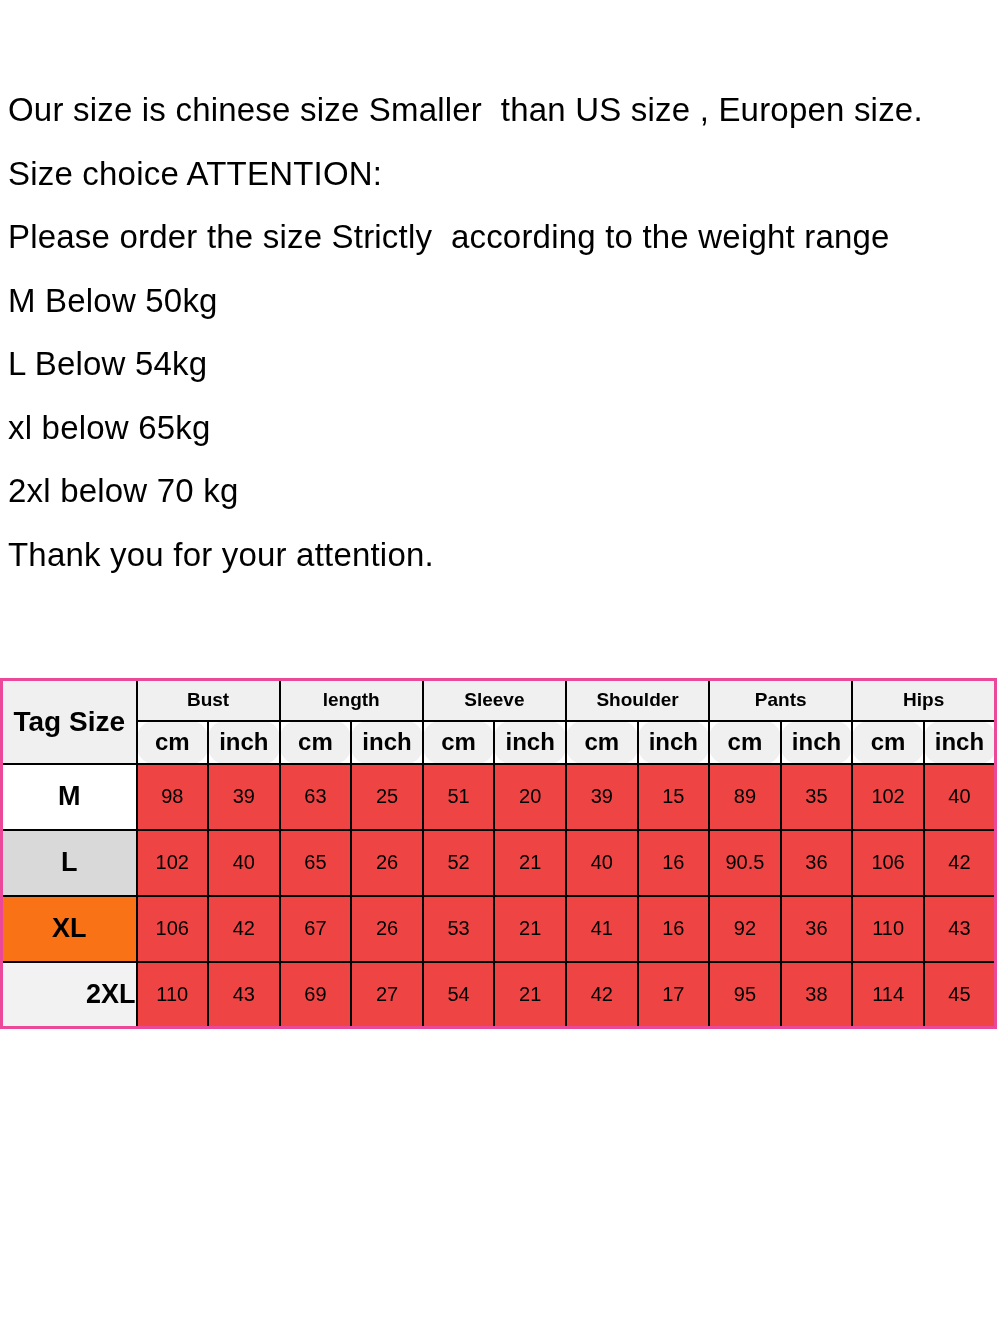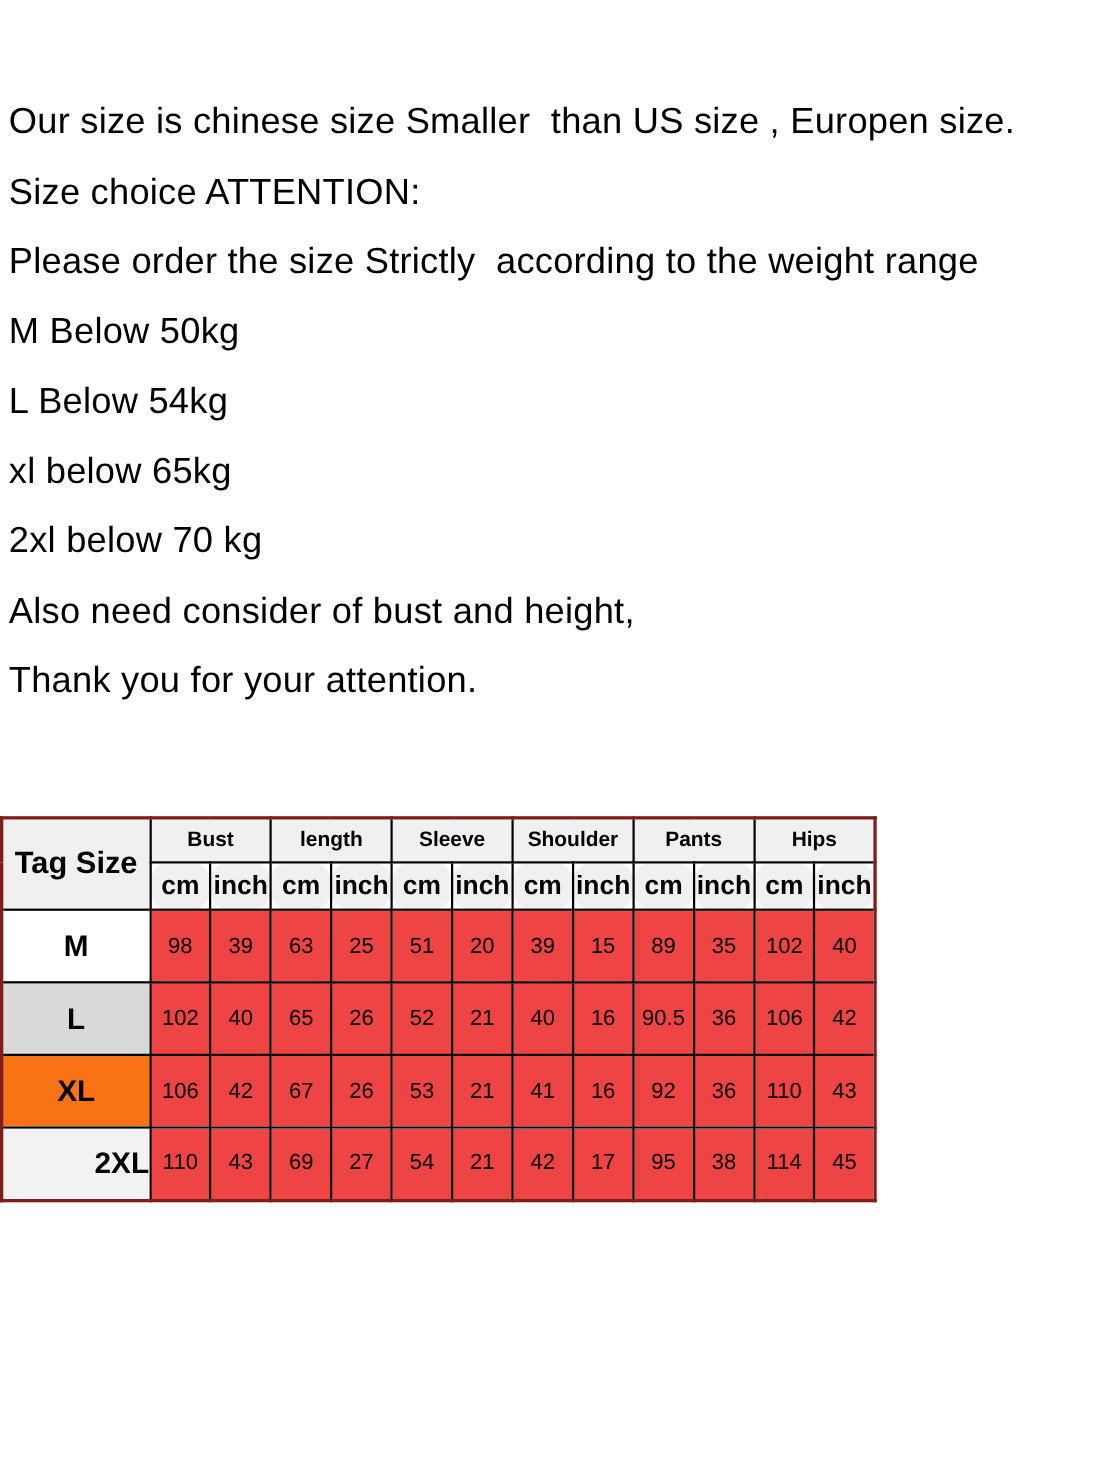--- a/index.html
+++ b/index.html
@@ -22,23 +22,23 @@
   .notice-line {
     margin: 0;
     font-size: 33px;
     line-height: 63.5px;
     white-space: pre-wrap;
     letter-spacing: 0.2px;
   }
   table.size-chart {
     border-collapse: collapse;
     table-layout: fixed;
-    width: 797px;
+    width: 997px;
     margin: 92px 0 0 0;
-    border: 3px solid #7f1d1d;
+    border: 3px solid #ec4899;
   }
   table.size-chart th,
   table.size-chart td {
     border: 2px solid #000000;
     text-align: center;
     vertical-align: middle;
     padding: 0;
     overflow: hidden;
   }
   thead tr.group-row    { height: 41px; }
@@ -77,21 +77,20 @@
 <div class="page">
 
   <div class="notice">
       <p class="notice-line">Our size is chinese size Smaller  than US size , Europen size.</p>
       <p class="notice-line">Size choice ATTENTION:</p>
       <p class="notice-line">Please order the size Strictly  according to the weight range</p>
       <p class="notice-line">M Below 50kg</p>
       <p class="notice-line">L Below 54kg</p>
       <p class="notice-line">xl below 65kg</p>
       <p class="notice-line">2xl below 70 kg</p>
-      <p class="notice-line">Also need consider of bust and height,</p>
       <p class="notice-line">Thank you for your attention.</p>
     </div>
 
   <table class="size-chart">
     <colgroup>
       <col style="width:135px">
       <col>
         <col>
         <col>
         <col>

